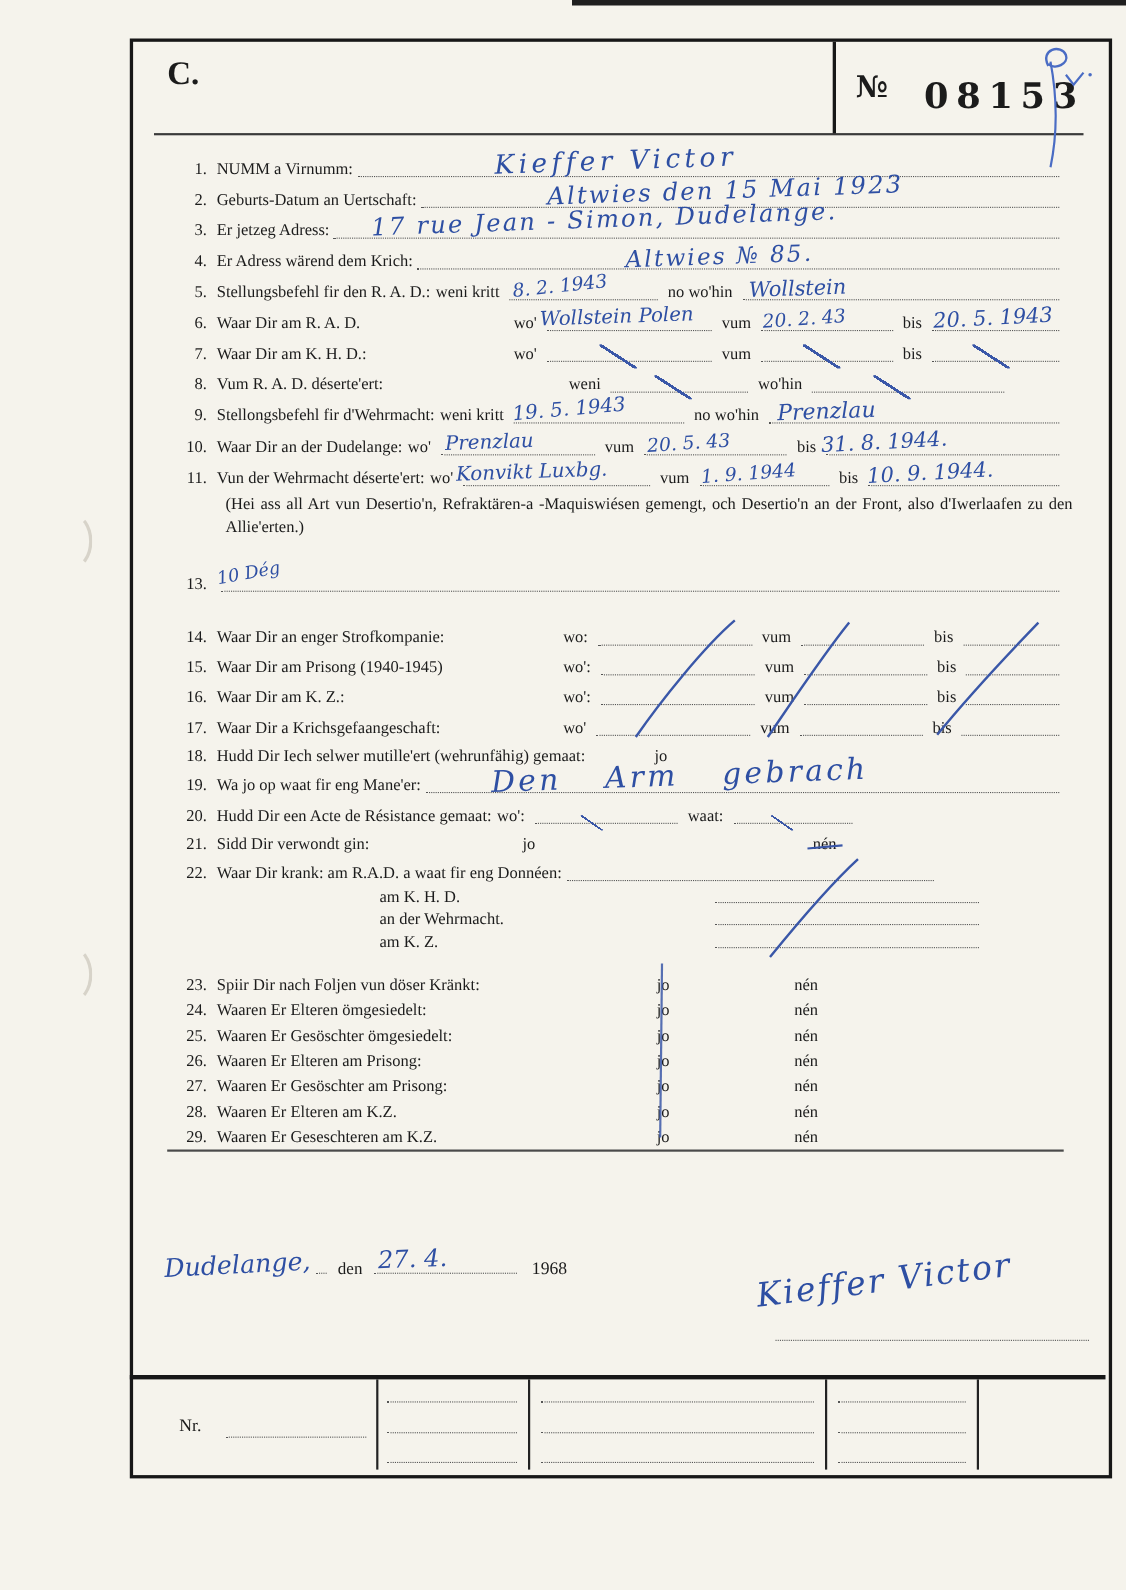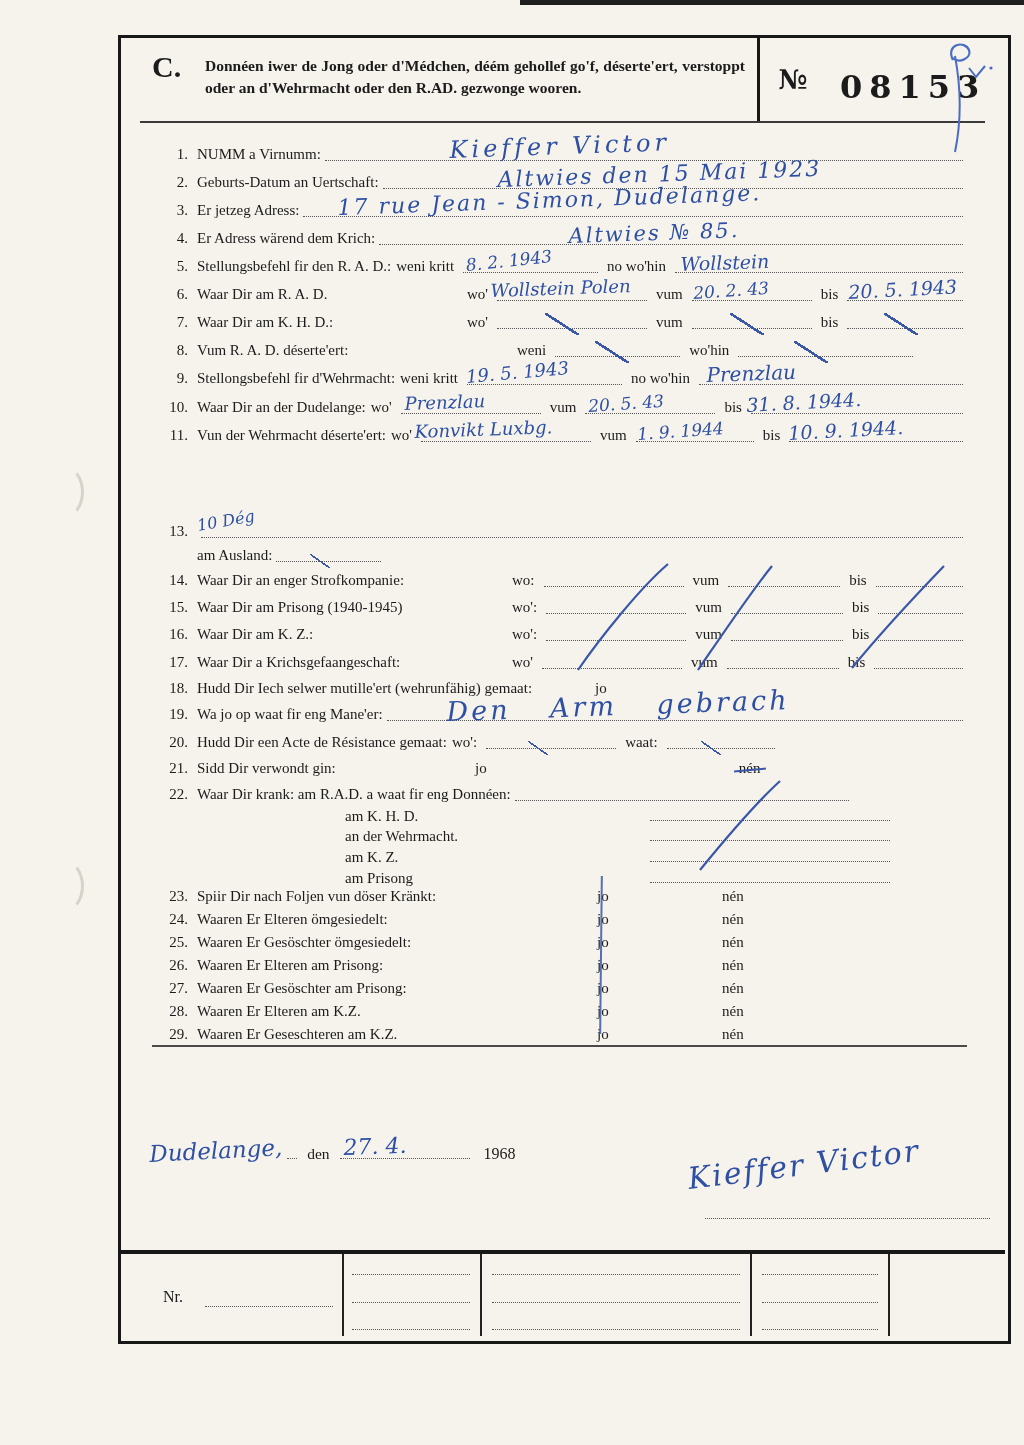--- a/index.html
+++ b/index.html
@@ -51,21 +51,20 @@
 <div class="page">
 
   <div class="scan-edge" style="left:520px;top:0;width:504px;height:5px;"></div>
   <div class="punch" style="left:46px;top:466px;"></div>
   <div class="punch" style="left:46px;top:860px;"></div>
 
   <div class="frame"></div>
   <div class="hdr-divider"></div>
   <div class="hdr-rule"></div>
   <div class="section-letter">C.</div>
-  <div class="hdr-text">Donnéen iwer de Jong oder d'Médchen, déém gehollef go'f, déserte'ert, verstoppt oder an d'Wehrmacht oder den R.AD. gezwonge wooren.</div>
   <div class="no-label">№</div>
   <div class="no-value">08153</div>
 
   <svg class="penlayer" style="left:925px;top:38px;" width="90" height="120" viewBox="0 0 90 120">
     <path d="M28,22 C20,6 40,2 44,12 C47,20 34,26 28,20" fill="none" stroke="#4a6cc4" stroke-width="2.2"></path>
     <path d="M30,18 C36,50 36,85 30,114" fill="none" stroke="#4a6cc4" stroke-width="2"></path>
     <path d="M44,30 l7,9 l9,-11" fill="none" stroke="#4a6cc4" stroke-width="2"></path>
     <circle cx="66" cy="30" r="1.6" fill="#4a6cc4"></circle>
   </svg>
 
@@ -191,33 +190,27 @@
     </span>
     <span class="plbl">vum</span>
     <span class="dots" style="width:118px">
       <span class="hw" style="left:2px;font-size:17px;transform:rotate(-4deg);">1. 9. 1944</span>
     </span>
     <span class="plbl">bis</span>
     <span class="dots fill">
       <span class="hw" style="left:0;font-size:19px;transform:rotate(-3deg);">10. 9. 1944.</span>
     </span>
   </div>
+  <div class="note" style="top:449px">(Hei ass all Art vun Desertio'n, Refraktären-a -Maquiswiésen gemengt, och Desertio'n an der Front, also d'Iwerlaafen zu den Allie'erten.)</div>
 
   <div class="row" style="top:519px">
     <span class="num">13.</span>
     <span class="dots fill">
       <span class="hw" style="left:-2px;bottom:2px;font-size:16px;transform:rotate(-10deg);">10 Dég</span>
     </span>
-  </div>
-  <div class="row" style="top:543px">
-    <span class="num"></span>
-    <span class="lbl">am Ausland:</span>
-    <span class="dots" style="width:105px">
-        <span class="pen-slash" style="width:20px;height:14px;"></span>
-      </span>
   </div>
 
   <div class="row" style="top:568px">
     <span class="num">14.</span>
     <span class="lbl" style="min-width:310px">Waar Dir an enger Strofkompanie:</span>
     <span class="plbl">wo:</span>
     <span class="dots" style="width:140px"></span>
     <span class="plbl">vum</span>
     <span class="dots" style="width:112px"></span>
     <span class="plbl">bis</span>
@@ -300,24 +293,20 @@
   <div class="row" style="top:804px">
     <span class="sub-lbl">am K. H. D.</span>
     <span class="dots-abs"></span>
   </div>
   <div class="row" style="top:845px">
     <span class="sub-lbl">am K. Z.</span>
     <span class="dots-abs"></span>
   </div>
   <div class="row" style="top:824px">
     <span class="sub-lbl">an der Wehrmacht.</span>
-    <span class="dots-abs"></span>
-  </div>
-  <div class="row" style="top:866px">
-    <span class="sub-lbl">am Prisong</span>
     <span class="dots-abs"></span>
   </div>
   <svg class="penlayer" style="top:775px;" width="1024" height="105">
     <path d="M700,95 C722,68 756,28 780,6" fill="none" stroke="#3a57a8" stroke-width="2.2"></path>
   </svg>
 
   <div class="row" style="top:884px">
     <span class="num">23.</span>
     <span class="lbl">Spiir Dir nach Foljen vun döser Kränkt:</span>
     <span class="jo-abs" style="left:445px">jo</span>

